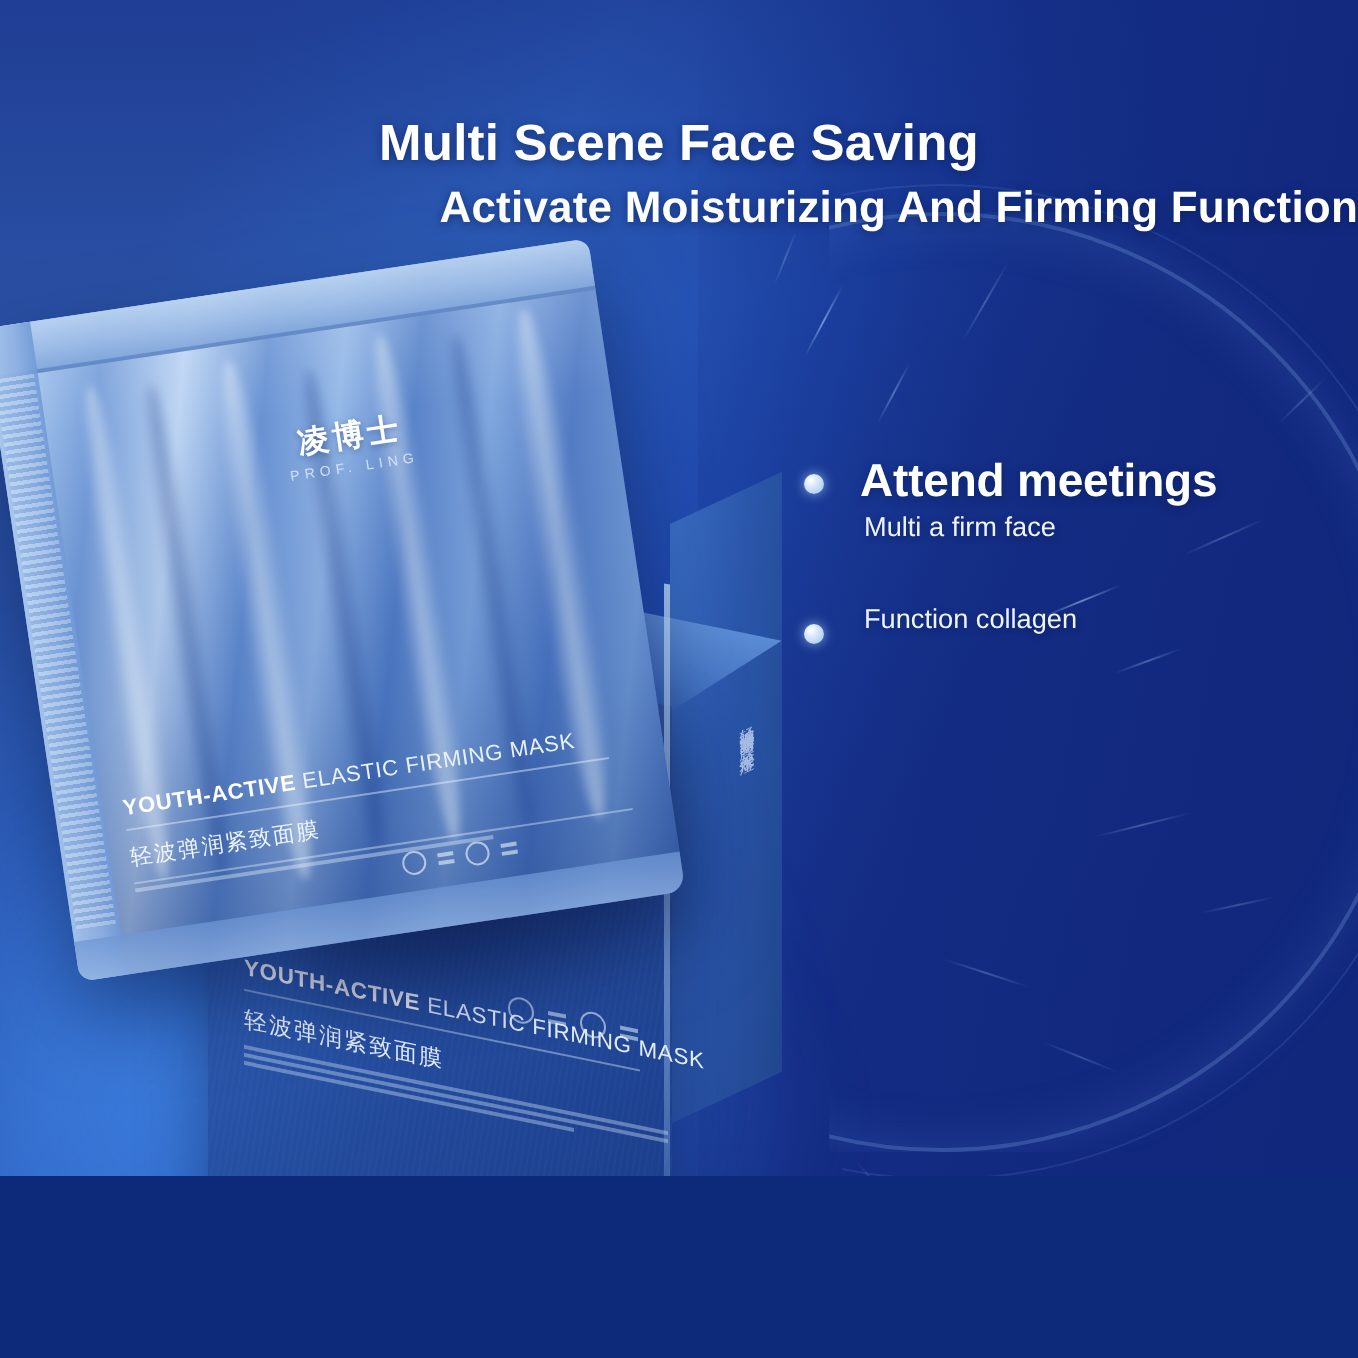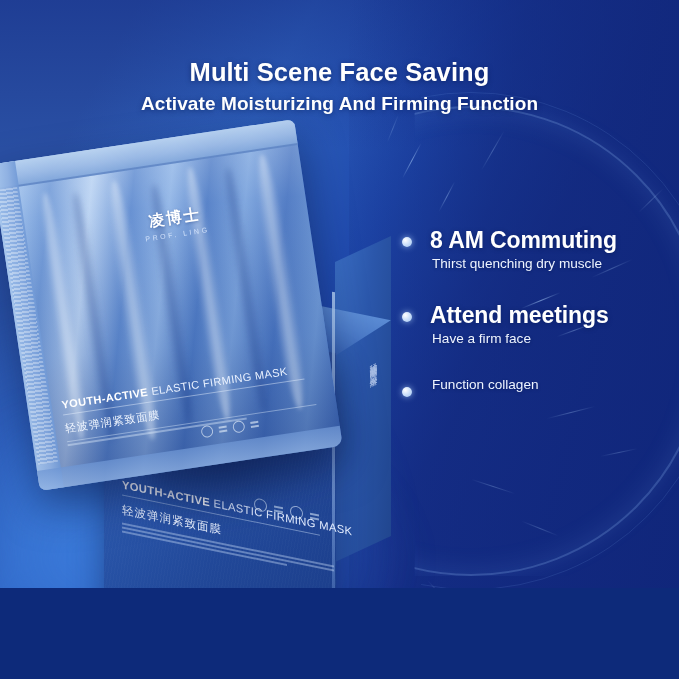--- a/index.html
+++ b/index.html
@@ -34,21 +34,21 @@
     clip-path:polygon(40% 0,100% 0,100% 100%,40% 100%);}
 
   .streaks{position:absolute;inset:0;pointer-events:none;}
   .streak{position:absolute;background:linear-gradient(90deg,rgba(175,212,255,0),rgba(175,212,255,.55),rgba(175,212,255,0));
     height:1.4px;border-radius:1px;}
 
   
   .headline{position:absolute;left:0;top:57px;width:679px;text-align:center;
     color:#fff;font-weight:bold;font-size:25.5px;line-height:31px;letter-spacing:.1px;
     text-shadow:0 1px 5px rgba(6,24,78,.55);}
-  .headline .l2{font-size:19px;}
+  .headline .l2{font-size:22px;text-align:right;}
 
   
   .features{position:absolute;left:402px;top:226px;width:268px;}
   .feat{position:relative;margin-bottom:28px;}
   .feat:last-child{margin-bottom:0;}
   .dot{position:absolute;left:0;top:11px;width:10px;height:10px;border-radius:50%;
     background:radial-gradient(circle at 34% 32%,#ffffff 0%,#cfe2fb 45%,#9dc2f0 100%);
     box-shadow:0 0 6px rgba(185,219,255,.7);}
   .feat h3{margin:0 0 1px 28px;color:#ffffff;font-weight:bold;font-size:23px;line-height:28px;
     letter-spacing:-.1px;text-shadow:0 1px 4px rgba(6,24,78,.5);}
@@ -249,27 +249,22 @@
       <span class="s-bars">
           <i></i>
           <i></i>
         </span>
     </div>
   </div>
 
   <div class="features">
     <div class="feat">
       <span class="dot"></span>
-      <h3>8 AM Commuting</h3>
-      <p>Thirst quenching dry muscle</p>
-    </div>
-    <div class="feat">
-      <span class="dot"></span>
       <h3>Attend meetings</h3>
-      <p>Have a firm face</p>
+      <p>Multi a firm face</p>
     </div>
     <div class="feat">
       <span class="dot"></span>
       <p>Function collagen</p>
     </div>
   </div>
 
 </div>
 
 </body></html>

